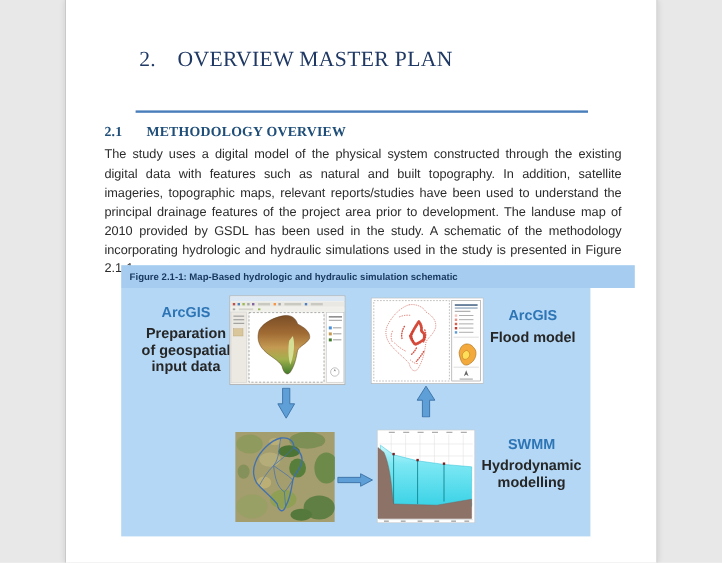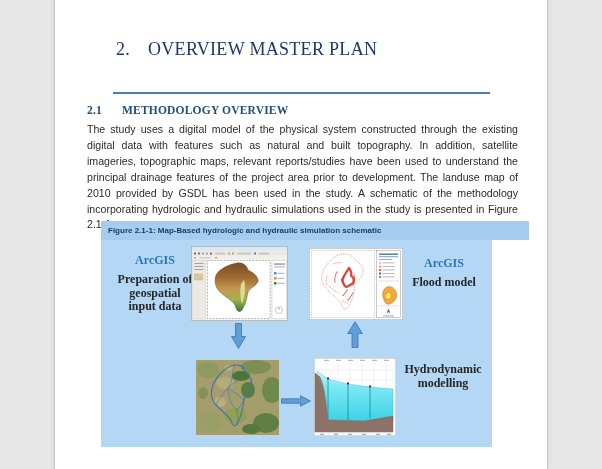--- a/index.html
+++ b/index.html
@@ -43,21 +43,21 @@
     font-size:10.6px;line-height:15.9px;text-align:justify;
     color:var(--body-text,#2b2b2b);
   }
   
   .figure{position:absolute;left:46px;top:221px;width:428px;height:226px;}
   .fig-caption{
     height:19px;line-height:19px;padding-left:7px;box-sizing:border-box;
     background:var(--figure-caption-bg,#a6cdf0);
     font-size:8px;font-weight:bold;color:var(--figure-caption-text,#17375e);
   }
-  .fig-body{position:relative;width:391px;height:207px;background:var(--figure-bg,#b3d7f4);font-family:Liberation Serif, serif;}
+  .fig-body{position:relative;width:391px;height:207px;background:var(--figure-bg,#b3d7f4);}
   .node-label{position:absolute;text-align:center;}
   .node-label .tool{
     font-size:12px;font-weight:bold;color:var(--tool-label,#2e75b6);
     margin-bottom:5px;
   }
   .node-label .desc{
     font-size:12px;font-weight:bold;line-height:13.5px;
     color:var(--node-label,#262626);margin:0 auto;
   }
   .lbl-tl{left:8px;top:13px;width:92px;}
@@ -108,20 +108,21 @@
           <div class="desc">Preparation of geospatial input data</div>
         </div>
 
         <div class="node-label lbl-tr">
           <div class="tool">ArcGIS</div>
           <div class="desc">Flood model</div>
         </div>
 
 
         <div class="node-label lbl-br">
+          <div class="tool">SWMM</div>
           <div class="desc">Hydrodynamic modelling</div>
         </div>
 
         <div class="fig-img img-arcgis">
           <svg width="97" height="75" viewBox="0 0 97 75" xmlns="http://www.w3.org/2000/svg">
             <defs>
               <linearGradient id="dem" x1="0" y1="0" x2="0" y2="1">
                 <stop offset="0" stop-color="#7a4e27"></stop>
                 <stop offset="0.3" stop-color="#a06a33"></stop>
                 <stop offset="0.55" stop-color="#c49a52"></stop>

